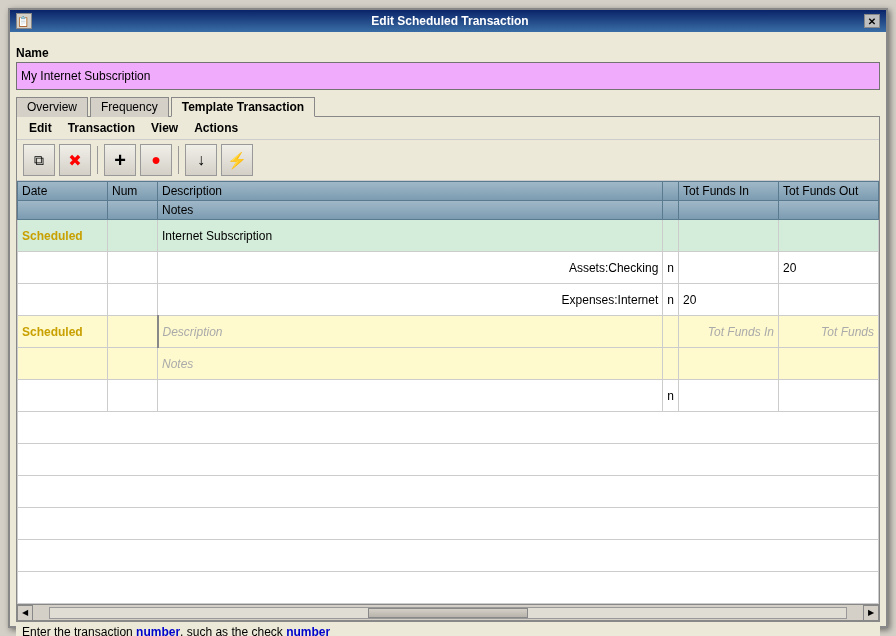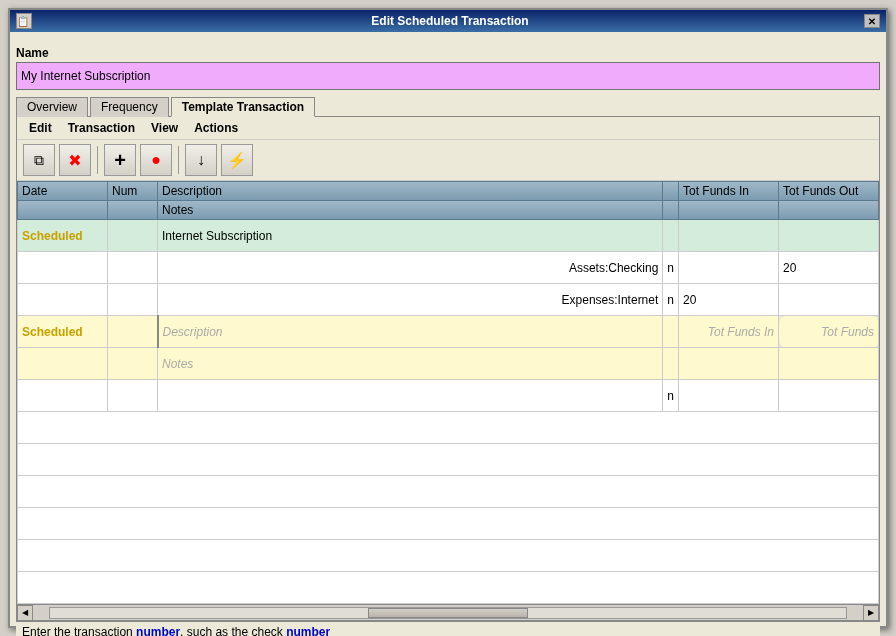--- a/index.html
+++ b/index.html
@@ -357,21 +357,21 @@
                 <td>20</td>
                 <td></td>
               </tr>
 
               <tr class="row-yellow">
                 <td class="scheduled-cell" style="font-style:normal; color:#c8a000;">Scheduled</td>
                 <td style="border-right:2px solid #888;"></td>
                 <td class="col-desc" colspan="2" style="color:#aaa; font-style:italic;">Description</td>
                 <td></td>
                 <td style="color:#aaa; font-style:italic; text-align:right;">Tot Funds In</td>
-                <td style="color:#aaa; font-style:italic; text-align:right;border-radius:8px;">Tot Funds</td>
+                <td style="color:#aaa; font-style:italic; text-align:right;">Tot Funds</td>
               </tr>
 
               <tr class="row-yellow">
                 <td></td>
                 <td></td>
                 <td class="col-desc" colspan="2" style="color:#aaa; font-style:italic;">Notes</td>
                 <td></td>
                 <td></td>
                 <td></td>
               </tr>

